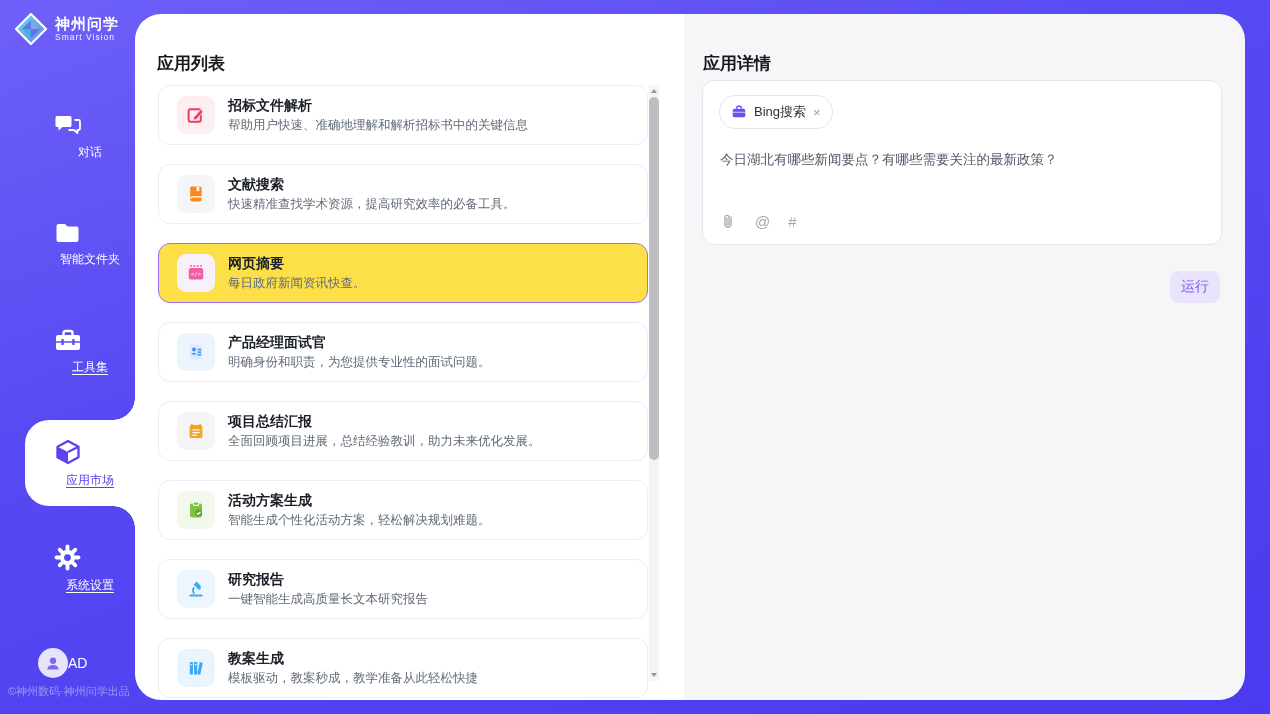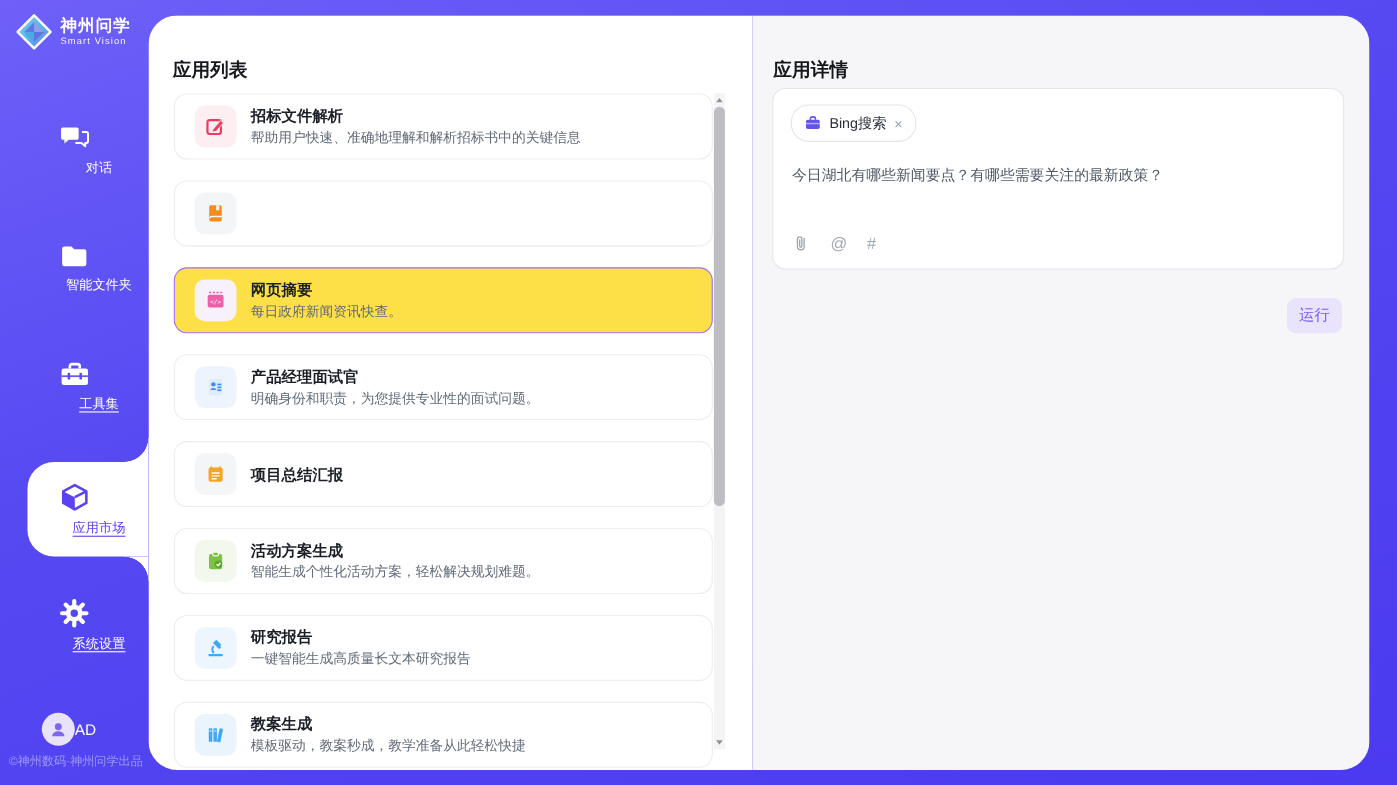--- a/index.html
+++ b/index.html
@@ -198,20 +198,24 @@
       </div>
 
       <div class="card">
         <span class="tile t2">
           <svg width="20" height="20" viewBox="0 0 20 20">
             <path d="M5.2 2.6 h8.8 a1.6 1.6 0 0 1 1.6 1.6 v11.6 a1.6 1.6 0 0 1 -1.6 1.6 H6.8 A2.6 2.6 0 0 1 4.2 14.8 V4.2 a1.6 1.6 0 0 1 1 -1.6 z" fill="#f78a1d"></path>
             <path d="M4.6 14.2 a2.2 2.2 0 0 1 2.2 -1.4 h8.8" fill="none" stroke="#fff" stroke-width="1.2"></path>
             <rect x="10.4" y="2.6" width="3" height="4.6" fill="#fff" opacity=".85"></rect>
           </svg>
         </span>
+        <div class="card-text">
+          <div class="card-title">文献搜索</div>
+          <div class="card-desc">快速精准查找学术资源，提高研究效率的必备工具。</div>
+        </div>
       </div>
 
       <div class="card selected">
         <span class="tile t3">
           <svg width="20" height="20" viewBox="0 0 20 20">
             <line x1="4" y1="3" x2="16" y2="3" stroke="#ef5fa7" stroke-width="1.4" stroke-dasharray="2 1.4"></line>
             <rect x="2.8" y="5" width="14.4" height="11.6" rx="1.8" fill="#ef5fa7"></rect>
             <text x="10" y="13.4" font-size="5.6" fill="#fff" text-anchor="middle" font-family="'DejaVu Sans Mono',monospace">&lt;/&gt;</text>
           </svg>
         </span>
@@ -244,20 +248,21 @@
             <rect x="3.6" y="4" width="12.8" height="13" rx="1.8" fill="#f7a325"></rect>
             <line x1="6" y1="3" x2="6" y2="6" stroke="#f7a325" stroke-width="1.6"></line>
             <line x1="14" y1="3" x2="14" y2="6" stroke="#f7a325" stroke-width="1.6"></line>
             <line x1="6.4" y1="9" x2="13.6" y2="9" stroke="#fff" stroke-width="1.2"></line>
             <line x1="6.4" y1="11.6" x2="13.6" y2="11.6" stroke="#fff" stroke-width="1.2"></line>
             <line x1="6.4" y1="14.2" x2="11" y2="14.2" stroke="#fff" stroke-width="1.2"></line>
           </svg>
         </span>
         <div class="card-text">
           <div class="card-title">项目总结汇报</div>
+          <div class="card-desc">全面回顾项目进展，总结经验教训，助力未来优化发展。</div>
         </div>
       </div>
 
       <div class="card">
         <span class="tile t6">
           <svg width="20" height="20" viewBox="0 0 20 20">
             <rect x="4" y="3.6" width="12" height="13.8" rx="1.8" fill="#7cc243"></rect>
             <rect x="7.4" y="2" width="5.2" height="3.4" rx="1" fill="#7cc243" stroke="#f2f8ec" stroke-width="1.1"></rect>
             <circle cx="12.6" cy="13" r="3.4" fill="#5ea32b"></circle>
             <path d="M10.9 13 l1.3 1.3 2.2 -2.4" fill="none" stroke="#fff" stroke-width="1.3"></path>

